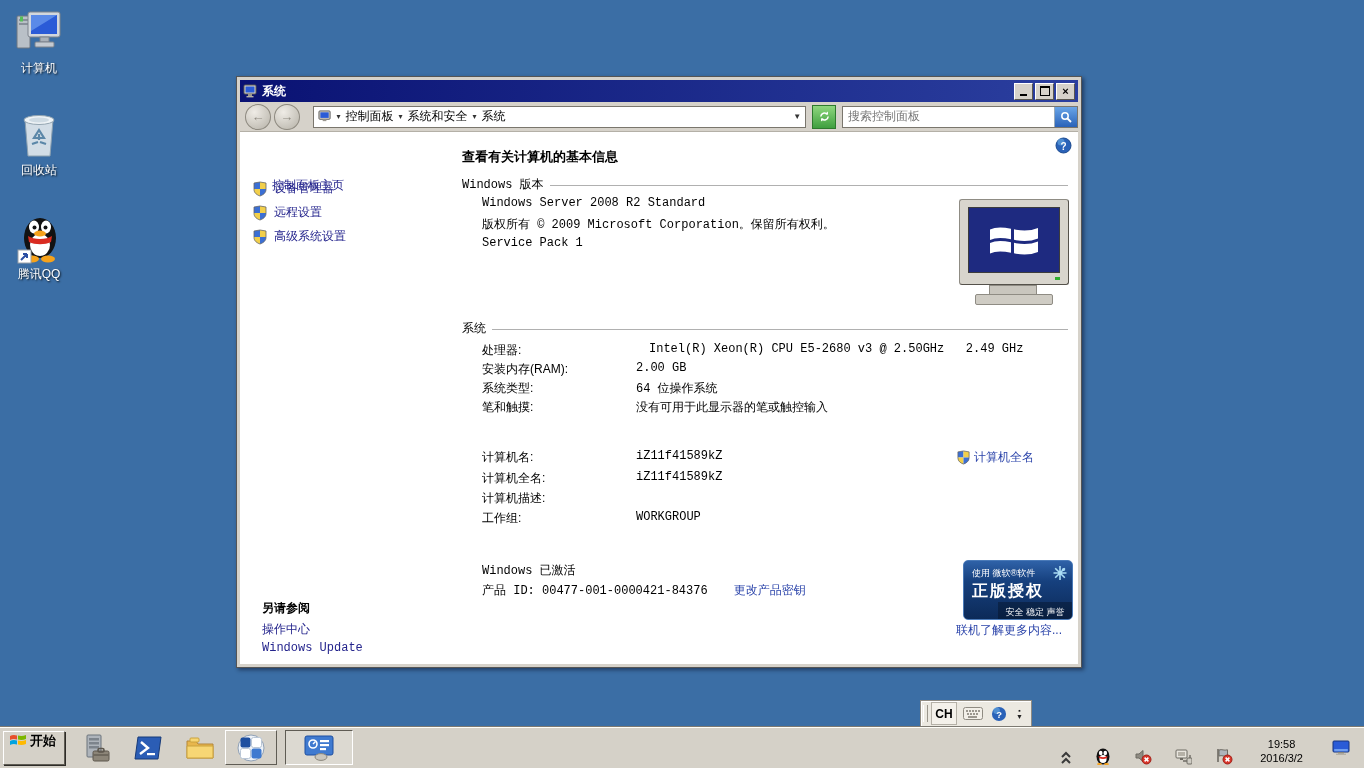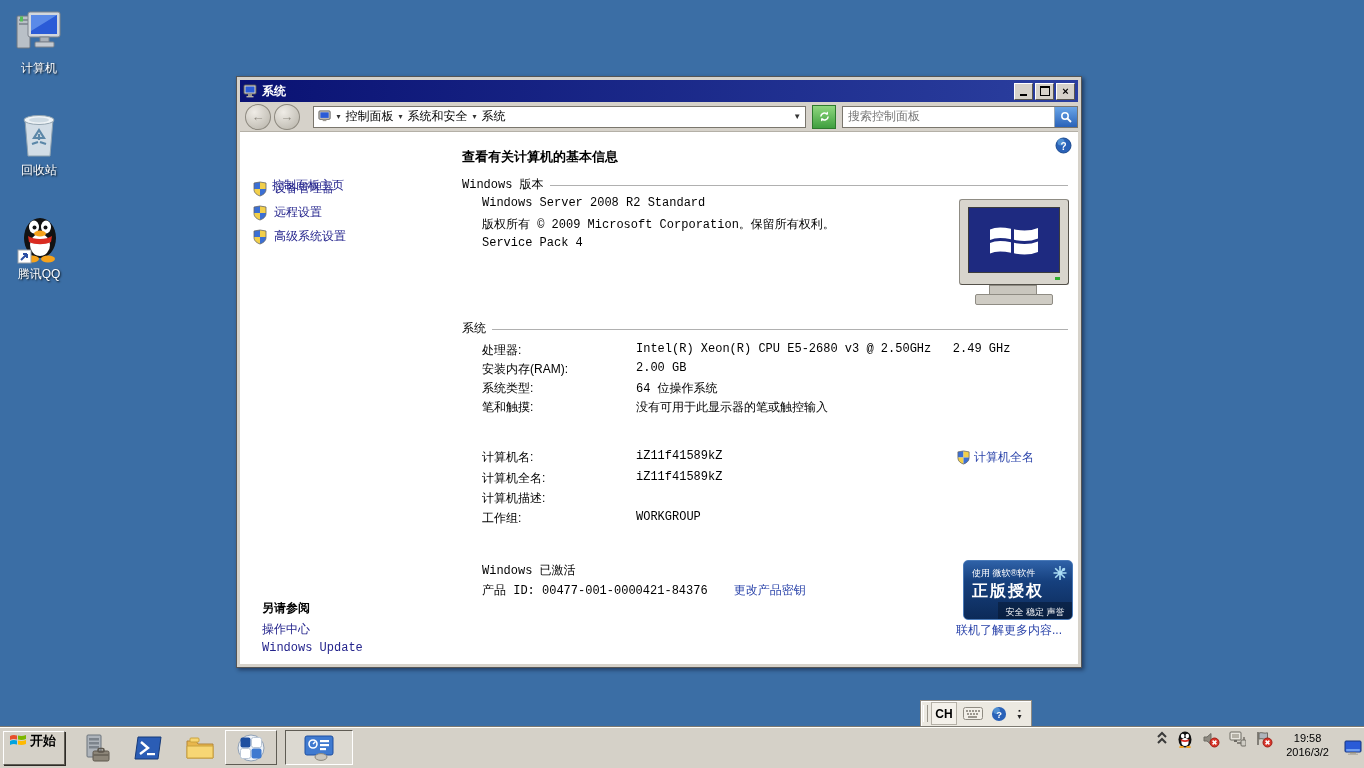--- a/index.html
+++ b/index.html
@@ -105,21 +105,21 @@
   .startbtn{margin-left:3px;height:32px;padding:0 8px 0 5px;background:#d5d1c8;border:1px solid;
     border-color:#fff #5f5c54 #5f5c54 #fff;box-shadow:1px 1px 0 #2e2c28;display:flex;
     align-items:flex-start;font-weight:bold;font-size:13px;cursor:pointer;}
   .startbtn svg{margin-right:3px;}
   .qlaunch{display:flex;align-items:center;margin-left:14px;gap:18px;}
   .qbtn{width:34px;height:34px;display:flex;align-items:center;justify-content:center;cursor:pointer;}
   .taskbtn{height:33px;display:flex;align-items:center;justify-content:center;cursor:pointer;
     margin-left:8px;background:#d5d1c8;}
   .taskbtn.raised{border:1px solid;border-color:#fff #5f5c54 #5f5c54 #fff;width:50px;}
   .taskbtn.active{border:1px solid;border-color:#5f5c54 #fff #fff #5f5c54;width:66px;background:#dcd9d1;}
-  .tray{margin-left:auto;display:flex;align-items:flex-start;gap:9px;padding-right:0;}
+  .tray{margin-left:auto;display:flex;align-items:flex-end;gap:23px;padding-right:12px;}
   .trayicon{display:flex;align-items:center;justify-content:center;cursor:pointer;}
   .clock{font-size:11px;text-align:center;line-height:14px;cursor:default;margin:0 4px;}
   .showdesk{width:22px;height:34px;display:flex;align-items:center;justify-content:center;cursor:pointer;}
 </style>
 </head>
 <body>
 
 <div class="desk-icon" style="left:2px;top:8px;">
   <svg width="48" height="50" viewBox="0 0 48 50">
     <rect x="2" y="8" width="13" height="32" rx="1" fill="#b9c0c7" stroke="#6f7680"></rect>
@@ -286,21 +286,21 @@
         <span class="ln"></span>
     </div>
     <div class="fieldrow mono" style="top:64px;">
         <span>Windows Server 2008 R2 Standard</span>
       </div>
     <div class="fieldrow mono" style="top:84px;">
         <span>版权所有 © 2009 Microsoft Corporation。保留所有权利。</span>
       </div>
     <div class="fieldrow mono" style="top:104px;">
         <span></span>
-        <span>Service Pack 4</span>
+        <span>Service Pack 1</span>
       </div>
 
     <div class="logo-mon">
       <div class="mon-frame">
         <div class="mon-screen">
           <svg width="54" height="46" viewBox="0 0 36 30">
             <path d="M2 8 Q7 5.5 16 7.5 L16 14.5 Q7 12.5 2 15 Z" fill="#fff"></path>
             <path d="M18 7.9 Q27 9.9 34 7 L34 14 Q27 16.9 18 14.9 Z" fill="#fff"></path>
             <path d="M2 17 Q7 14.5 16 16.5 L16 23.5 Q7 21.5 2 24 Z" fill="#fff"></path>
             <path d="M18 16.9 Q27 18.9 34 16 L34 23 Q27 25.9 18 23.9 Z" fill="#fff"></path>
@@ -309,21 +309,21 @@
         <div class="mon-led"></div>
       </div>
       <div class="mon-neck"></div>
       <div class="mon-base"></div>
     </div>
 
     <div class="sechead" style="top:188px;">
       <span class="st mono">系统</span>
         <span class="ln"></span>
     </div>
-    <div class="fieldrow" style="top:210px;">
+    <div class="fieldrow" style="top:210px;gap:13px;">
       <span class="fl">处理器:</span>
       <span class="fv mono">Intel(R) Xeon(R) CPU E5-2680 v3 @ 2.50GHz   2.49 GHz</span>
     </div>
     <div class="fieldrow" style="top:229px;">
       <span class="fl">安装内存(RAM):</span>
       <span class="fv mono">2.00 GB</span>
     </div>
     <div class="fieldrow" style="top:248px;">
       <span class="fl">系统类型:</span>
       <span class="fv mono">64 位操作系统</span>

